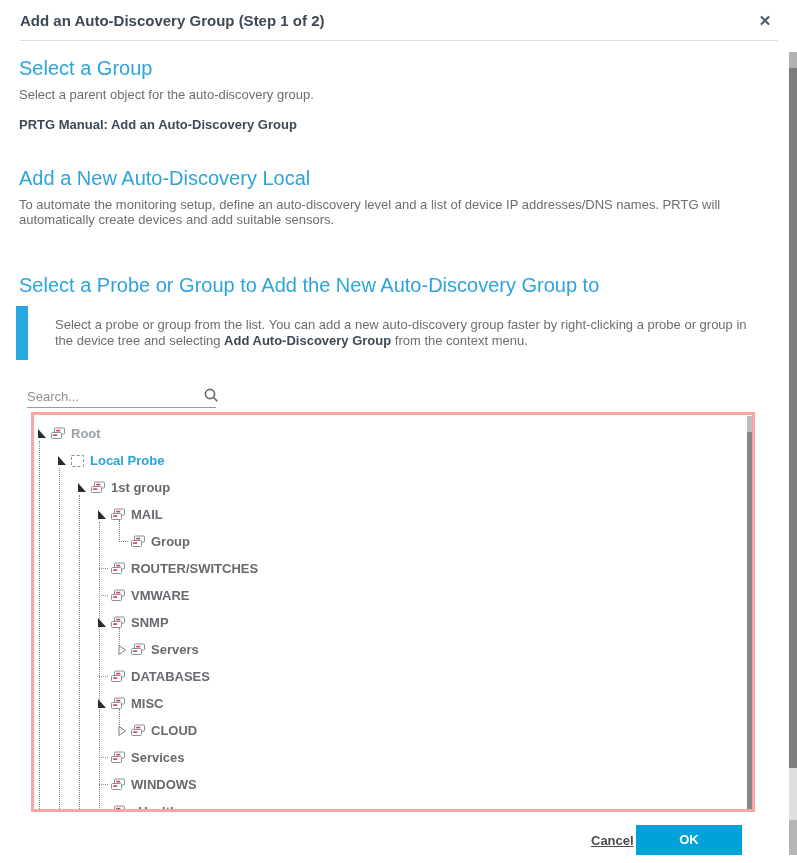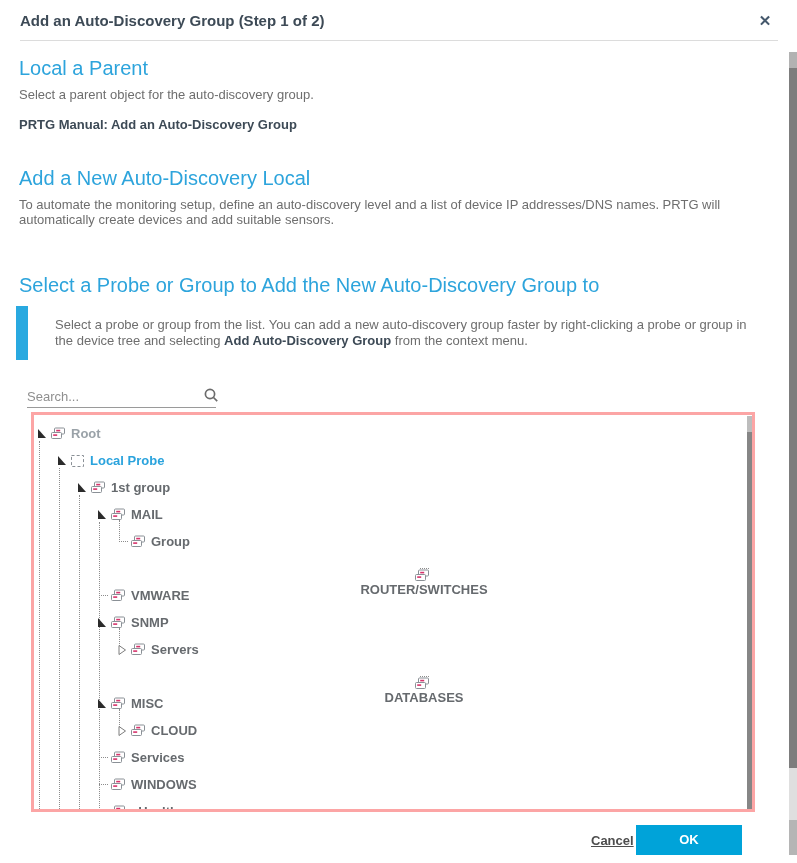--- a/index.html
+++ b/index.html
@@ -71,21 +71,21 @@
                color:#ffffff; font-size:13px; font-weight:bold; text-align:center; line-height:30px;
                cursor:pointer; font-family:"Liberation Sans", sans-serif; }
 </style>
 </head>
 <body>
 
 <div class="abs dlg-title">Add an Auto-Discovery Group (Step 1 of 2)</div>
 <div class="abs dlg-close">✕</div>
 <div class="abs dlg-divider"></div>
 
-<div class="abs h-blue" id="sec1-h">Local a Parent</div>
+<div class="abs h-blue" id="sec1-h">Select a Group</div>
 <div class="abs p-gray" id="sec1-p">Select a parent object for the auto-discovery group.</div>
 <div class="abs p-bold" id="sec1-manual">PRTG Manual: Add an Auto-Discovery Group</div>
 
 <div class="abs h-blue" id="sec2-h">Add a New Auto-Discovery Local</div>
 <div class="abs p-gray" id="sec2-p">To automate the monitoring setup, define an auto-discovery level and a list of device IP addresses/DNS names. PRTG will automatically create devices and add suitable sensors.</div>
 
 <div class="abs h-blue" id="sec3-h">Select a Probe or Group to Add the New Auto-Discovery Group to</div>
 
 <div class="abs" id="infobox">
   <div class="bar"></div>
@@ -170,21 +170,21 @@
           <span class="stub"></span>
         </span>
         <svg width="16" height="13" viewBox="0 0 16 13" class="ticon">
           <rect x="4.5" y="1" width="10" height="6" rx="1" fill="#ffffff" stroke="#8a9096"></rect>
           <rect x="6.2" y="2.8" width="4" height="1.6" fill="#d6336c"></rect>
           <rect x="1.5" y="5.5" width="10" height="6" rx="1" fill="#ffffff" stroke="#8a9096"></rect>
           <rect x="3.2" y="7.3" width="4" height="1.6" fill="#d6336c"></rect>
         </svg>
         <span class="lbl">Group</span>
       </div>
-      <div class="tree-row" style="padding-left: 62px; flex-direction: column;">
+      <div class="tree-row" style="padding-left: 62px;">
         <span class="exp">
           <span class="stub"></span>
         </span>
         <svg width="16" height="13" viewBox="0 0 16 13" class="ticon">
           <rect x="4.5" y="1" width="10" height="6" rx="1" fill="#ffffff" stroke="#8a9096"></rect>
           <rect x="6.2" y="2.8" width="4" height="1.6" fill="#d6336c"></rect>
           <rect x="1.5" y="5.5" width="10" height="6" rx="1" fill="#ffffff" stroke="#8a9096"></rect>
           <rect x="3.2" y="7.3" width="4" height="1.6" fill="#d6336c"></rect>
         </svg>
         <span class="lbl">ROUTER/SWITCHES</span>
@@ -222,21 +222,21 @@
           </svg>
         </span>
         <svg width="16" height="13" viewBox="0 0 16 13" class="ticon">
           <rect x="4.5" y="1" width="10" height="6" rx="1" fill="#ffffff" stroke="#8a9096"></rect>
           <rect x="6.2" y="2.8" width="4" height="1.6" fill="#d6336c"></rect>
           <rect x="1.5" y="5.5" width="10" height="6" rx="1" fill="#ffffff" stroke="#8a9096"></rect>
           <rect x="3.2" y="7.3" width="4" height="1.6" fill="#d6336c"></rect>
         </svg>
         <span class="lbl">Servers</span>
       </div>
-      <div class="tree-row" style="padding-left: 62px; flex-direction: column;">
+      <div class="tree-row" style="padding-left: 62px;">
         <span class="exp">
           <span class="stub"></span>
         </span>
         <svg width="16" height="13" viewBox="0 0 16 13" class="ticon">
           <rect x="4.5" y="1" width="10" height="6" rx="1" fill="#ffffff" stroke="#8a9096"></rect>
           <rect x="6.2" y="2.8" width="4" height="1.6" fill="#d6336c"></rect>
           <rect x="1.5" y="5.5" width="10" height="6" rx="1" fill="#ffffff" stroke="#8a9096"></rect>
           <rect x="3.2" y="7.3" width="4" height="1.6" fill="#d6336c"></rect>
         </svg>
         <span class="lbl">DATABASES</span>

